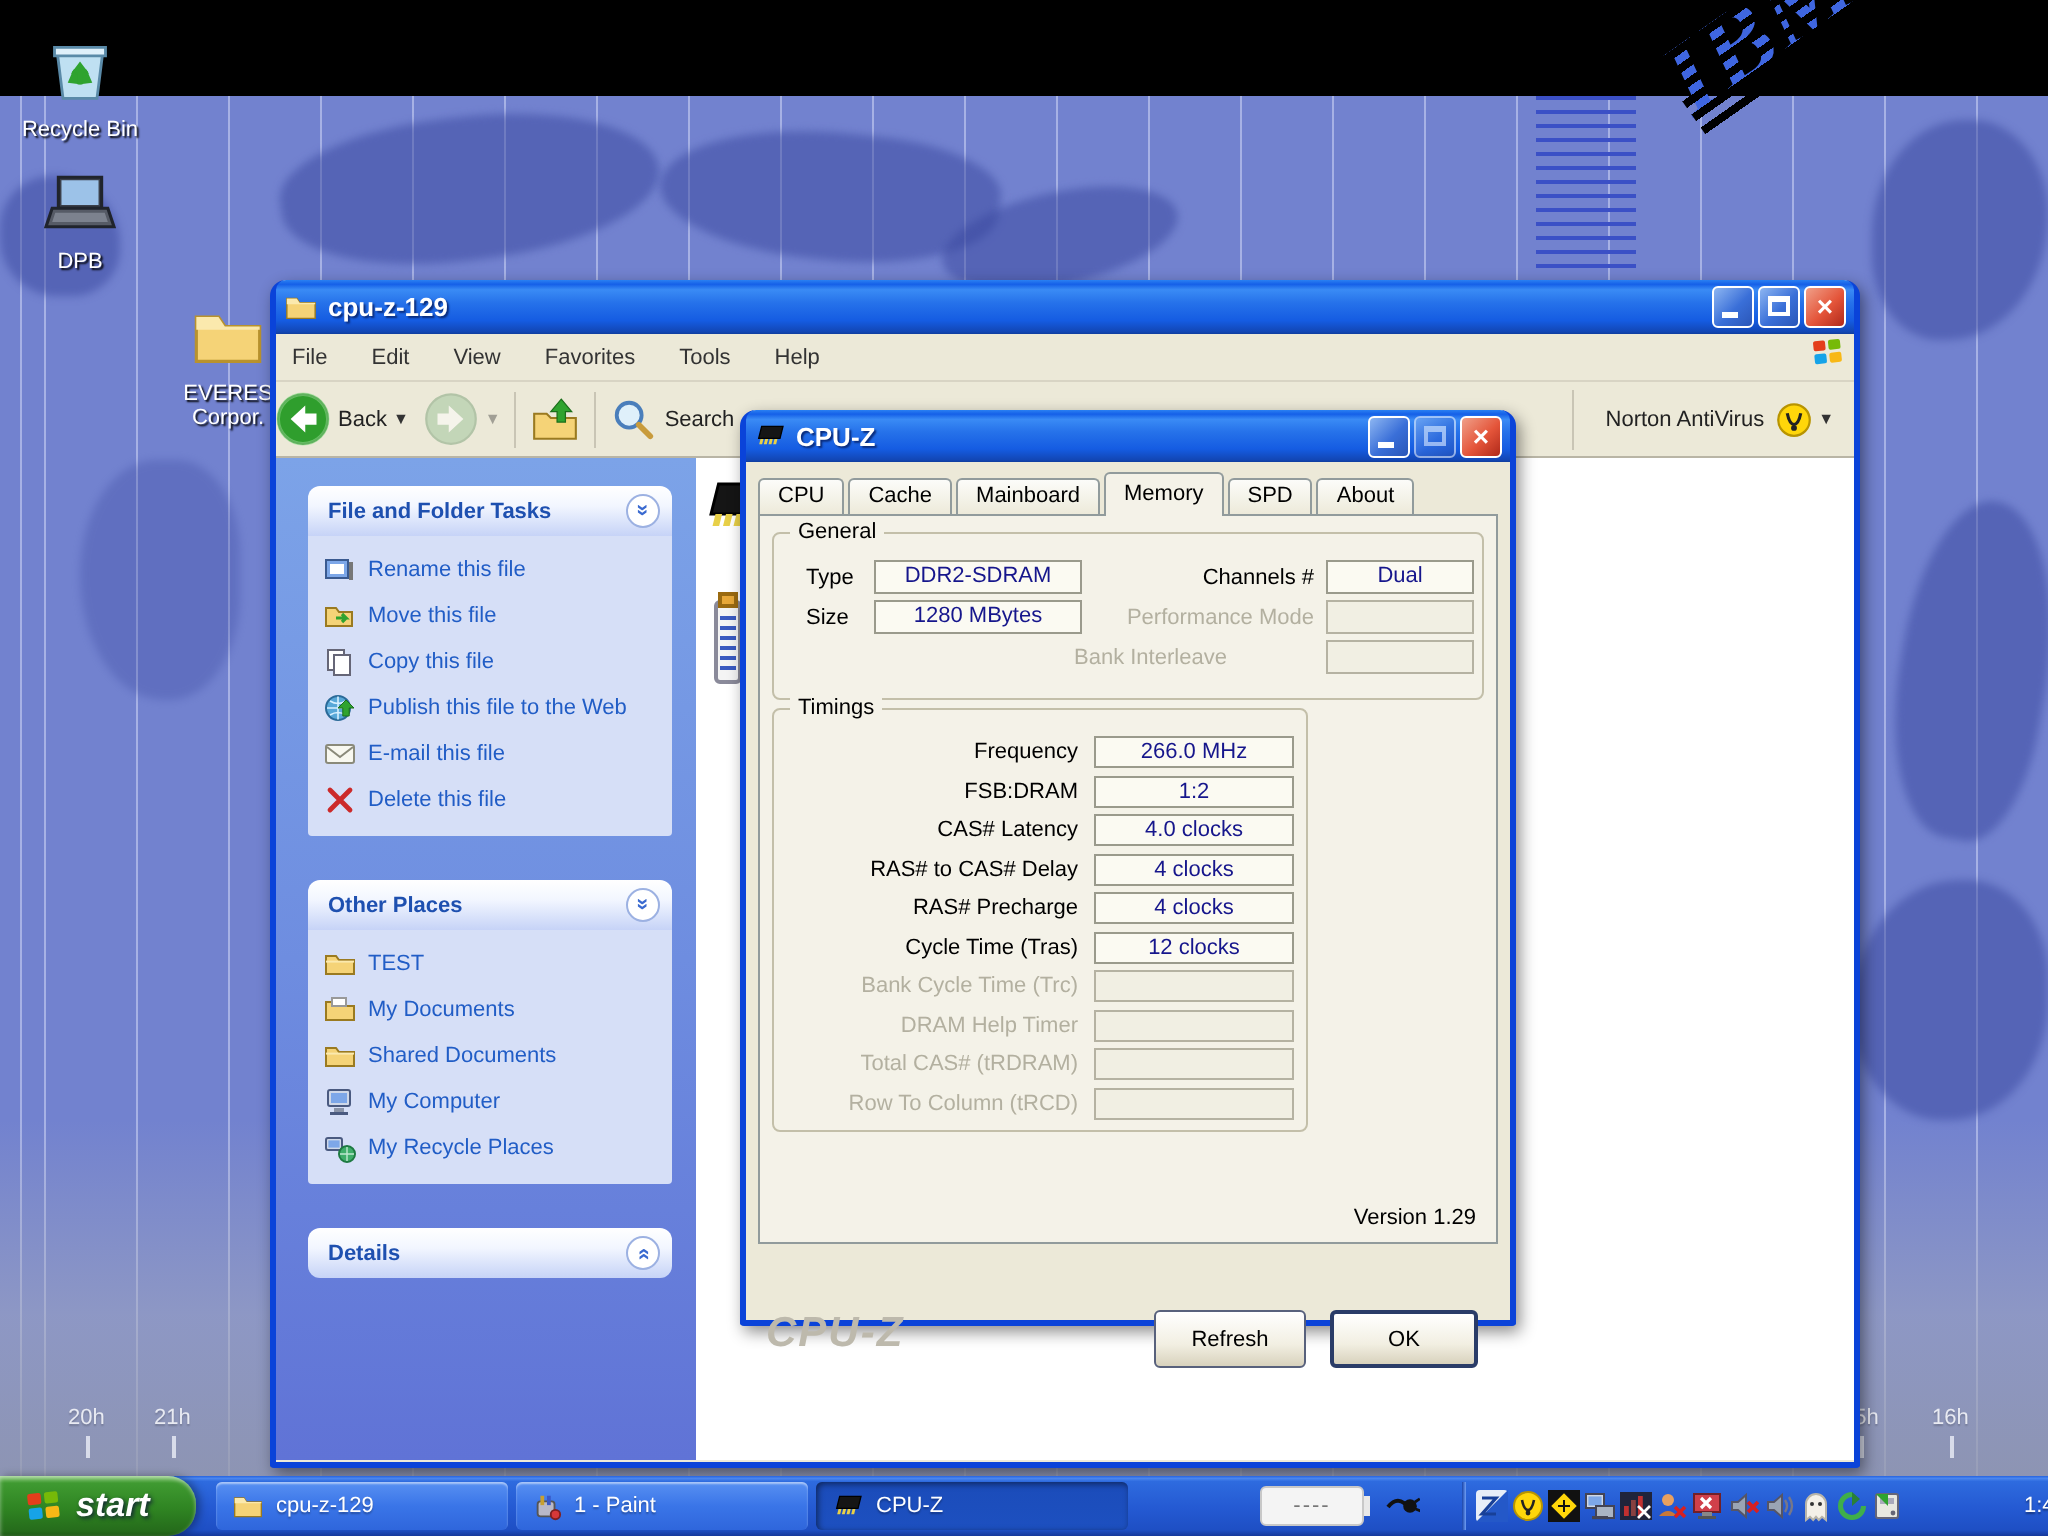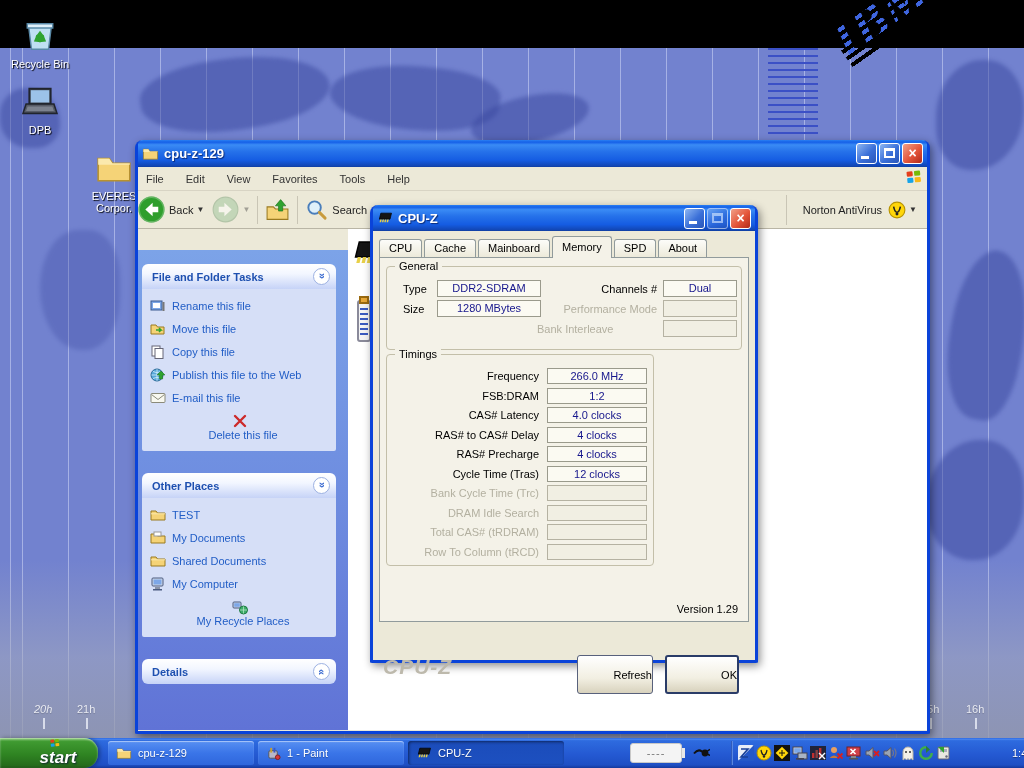--- a/index.html
+++ b/index.html
@@ -48,32 +48,32 @@
     border-bottom:1px solid #d8d4c4; }
   .menu-item { font-size:11px; color:#333; margin-right:22px; }
   .winflag { margin-left:auto; margin-right:4px; }
   #explorer .toolbar { height:38px; background:#ece9d8; display:flex; align-items:center; 
     border-bottom:1px solid #b9b5a5; position:relative; }
   .tsep { width:1px; height:28px; background:#c9c5b5; margin:0 7px; }
   .tool-label { font-size:11px; color:#222; margin-left:4px; }
   .caret { font-size:8px; color:#333; margin-left:3px; }
   .norton-wrap { position:absolute; right:10px; display:flex; align-items:center; border-left:1px solid #c9c5b5; padding-left:12px; height:30px; }
   #explorer .mainrow { display:flex; height:501px; }
-  .sidebar { width:210px; background:linear-gradient(180deg,#7ca3e8 0%,#6e8de0 50%,#6073d6 100%); padding:14px 12px 0 4px; overflow:hidden;margin-top:21px; }
+  .sidebar { width:210px; background:linear-gradient(180deg,#7ca3e8 0%,#6e8de0 50%,#6073d6 100%); padding:14px 12px 0 16px; overflow:hidden; }
   .panel { margin-bottom:22px; border-radius:6px 6px 2px 2px; }
   .panel-h { height:25px; background:linear-gradient(180deg,#ffffff 0%,#f2f6ff 40%,#c6d3f7 100%);
     border-radius:6px 6px 0 0; display:flex; align-items:center; padding:0 6px 0 10px; }
   .panel-h .pt { color:#1e50b0; font-weight:bold; font-size:11px; flex:1; }
   .chev { width:17px; height:17px; border-radius:50%; background:#fff; border:1px solid #9cb1e2; color:#3a6ad0;
     font-weight:bold; text-align:center; line-height:15px; font-size:11px; }
   .chev span { display:inline-block; transform:rotate(-90deg); letter-spacing:-1px; }
   .chev.down span { transform:rotate(90deg); }
   .panel-b { background:#d6dff7; padding:9px 6px 10px 8px; border-radius:0 0 2px 2px; }
   .pitem { display:flex; align-items:center; margin-bottom:7px; }
-  .pitem:last-child { margin-bottom:0;flex-direction:column; }
+  .pitem:last-child { margin-bottom:0; }
   .pitem .txt { font-size:11px; color:#215dc6; margin-left:6px; white-space:nowrap; }
   .filearea { flex:1; background:#fff; position:relative; }
 
   
   #cpuz { left:370px; top:205px; width:388px; height:458px; z-index:20; }
   #cpuz .body { position:relative; height:428px; }
   .tabstrip { position:absolute; left:6px; top:5px; display:flex; align-items:flex-end; height:22px; }
   .tab { font-size:11px; color:#000; border:1px solid #919b9c; border-bottom:none; border-radius:3px 3px 0 0;
     padding:2px 9px 3px 9px; margin-right:2px; background:linear-gradient(180deg,#fcfcf9,#ece9d8); height:19px; }
   .tab.active { background:#f4f2e8; height:22px; padding-top:4px; position:relative; z-index:3; border-color:#919b9c; }
@@ -89,30 +89,30 @@
   .trows { position:absolute; left:8px; top:13px; right:6px; }
   .trow { display:flex; align-items:center; height:16px; margin-bottom:3.5px; }
   .tlabel { flex:1; text-align:right; font-size:11px; color:#000; padding-right:8px; white-space:nowrap; }
   .tfield { width:100px; height:16px; background:#fbfaf2; border:1px solid #9a9a8c; color:#16168c;
     font-size:11px; text-align:center; line-height:14px; }
   .trow.dis .tfield { background:#f1efe3; border-color:#b5b2a2; }
   .version { position:absolute; right:10px; bottom:6px; font-size:11px; color:#000; }
   .btnrow { position:absolute; left:6px; right:6px; top:424px; height:26px; }
   .cpuz-logo { position:absolute; left:4px; top:0px; font-size:21px; font-weight:bold; font-style:italic;
     color:#bdb9ac; letter-spacing:1px; }
-  .xpbtn { position:absolute; height:39px; font-size:11px; color:#000; text-align:right;
+  .xpbtn { position:absolute; height:29px; font-size:11px; color:#000; text-align:center;
     background:linear-gradient(180deg,#ffffff 0%,#f2efe2 60%,#d8d2bd 100%); border:1px solid #58617c; border-radius:3px; }
   .xpbtn.default { border:2px solid #2a3c68; }
 
   
   #taskbar { left:0; top:738px; width:1024px; height:30px; z-index:40;
     background:linear-gradient(180deg,#2663e0 0%,#4a86ef 4%,#2e6bdf 9%,#2459d2 55%,#1e4fc4 90%,#15389b 100%); }
   #startbtn { left:0; top:0; width:98px; height:30px; border-radius:0 14px 14px 0; display:flex; align-items:center;
     padding-left:12px; background:linear-gradient(180deg,#7fc46c 0%,#3f9a31 12%,#2f8422 55%,#256b1b 92%,#1d5715 100%);
-    box-shadow:inset 0 1px 2px rgba(255,255,255,.5), 2px 0 4px rgba(0,0,0,.35);flex-direction:column; }
+    box-shadow:inset 0 1px 2px rgba(255,255,255,.5), 2px 0 4px rgba(0,0,0,.35); }
   #startbtn .st { color:#fff; font-weight:bold; font-style:italic; font-size:17px; margin-left:6px; text-shadow:1px 1px 2px #123; }
   .taskbtn { top:3px; height:24px; border-radius:3px; display:flex; align-items:center; padding:0 8px; color:#fff;
     font-size:11px; background:linear-gradient(180deg,#5890f2 0%,#3a75e8 50%,#2f66dc 100%);
     box-shadow:inset 0 1px 1px rgba(255,255,255,.5); text-shadow:0 1px 1px rgba(0,0,0,.3); }
   .taskbtn.active { background:linear-gradient(180deg,#1b4cba 0%,#1d50c0 100%); box-shadow:inset 1px 1px 3px rgba(0,0,0,.5); }
   .taskbtn .tl { margin-left:6px; }
   .battery { left:630px; top:5px; width:52px; height:20px; background:#f4f4f4; border:1px solid #c8c8c8;
     border-radius:3px; color:#777; font-size:11px; text-align:center; line-height:18px; letter-spacing:1px; }
   .batnub { left:682px; top:10px; width:3px; height:10px; background:#e8e8e8; }
   .traysep { left:731px; top:3px; width:2px; height:24px; background:linear-gradient(90deg,#1a44a8,#6f9ef5); }
@@ -130,21 +130,21 @@
     <div class="abs land" style="left:140px;top:58px;width:190px;height:72px;border-radius:45% 60% 50% 55%;transform:rotate(-8deg);"></div>
     <div class="abs land" style="left:330px;top:66px;width:170px;height:64px;border-radius:60% 40% 55% 50%;transform:rotate(6deg);"></div>
     <div class="abs land" style="left:470px;top:96px;width:120px;height:46px;border-radius:50%;transform:rotate(-12deg);"></div>
     <div class="abs land" style="left:936px;top:60px;width:88px;height:110px;border-radius:55% 45% 60% 40%;"></div>
     <div class="abs land" style="left:950px;top:250px;width:74px;height:170px;border-radius:50% 60% 40% 55%;transform:rotate(10deg);"></div>
     <div class="abs land" style="left:926px;top:440px;width:98px;height:120px;border-radius:60% 45% 55% 50%;"></div>
     <div class="abs land" style="left:0px;top:88px;width:60px;height:60px;border-radius:50% 65% 45% 55%;"></div>
     <div class="abs land" style="left:40px;top:230px;width:80px;height:120px;border-radius:55% 45% 50% 60%;opacity:.6;"></div>
     <div class="abs hstripes"></div>
     <div class="abs fog"></div>
-    <span class="abs tz" style="left:34px;top:703px;font-style:italic;">20h</span>
+    <span class="abs tz" style="left:34px;top:703px;">20h</span>
     <span class="abs tz" style="left:77px;top:703px;">21h</span>
     <span class="abs tz" style="left:921px;top:703px;">15h</span>
     <span class="abs tz" style="left:966px;top:703px;">16h</span>
     <div class="abs tztick" style="left:43px;top:718px;"></div>
     <div class="abs tztick" style="left:86px;top:718px;"></div>
     <div class="abs tztick" style="left:930px;top:718px;"></div>
     <div class="abs tztick" style="left:975px;top:718px;"></div>
   </div>
 
   <div class="abs topband">
@@ -463,21 +463,21 @@
             </div>
             <div class="trow">
               <span class="tlabel">Cycle Time (Tras)</span>
               <span class="tfield">12 clocks</span>
             </div>
             <div class="trow dis">
               <span class="tlabel dis">Bank Cycle Time (Trc)</span>
               <span class="tfield"></span>
             </div>
             <div class="trow dis">
-              <span class="tlabel dis">DRAM Idle Search</span>
+              <span class="tlabel dis">DRAM Help Timer</span>
               <span class="tfield"></span>
             </div>
             <div class="trow dis">
               <span class="tlabel dis">Total CAS# (tRDRAM)</span>
               <span class="tfield"></span>
             </div>
             <div class="trow dis">
               <span class="tlabel dis">Row To Column (tRCD)</span>
               <span class="tfield"></span>
             </div>

